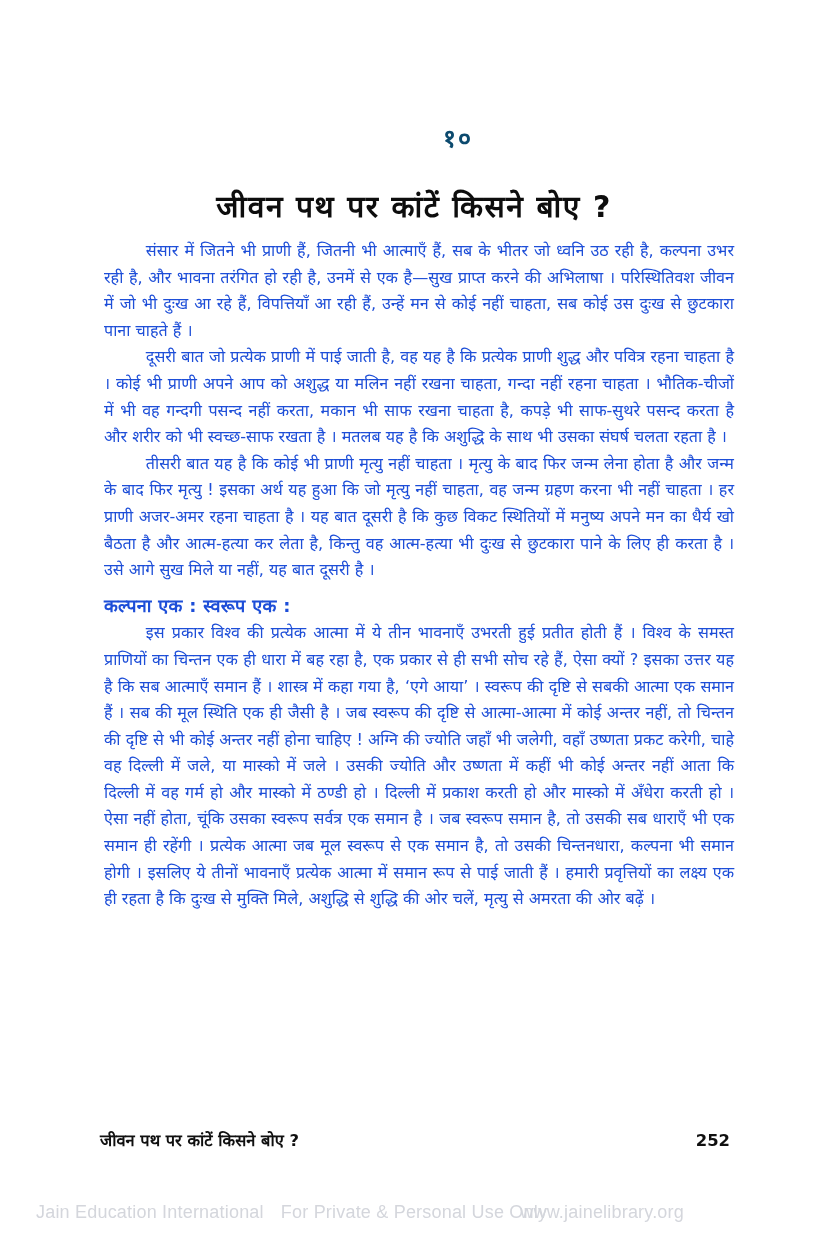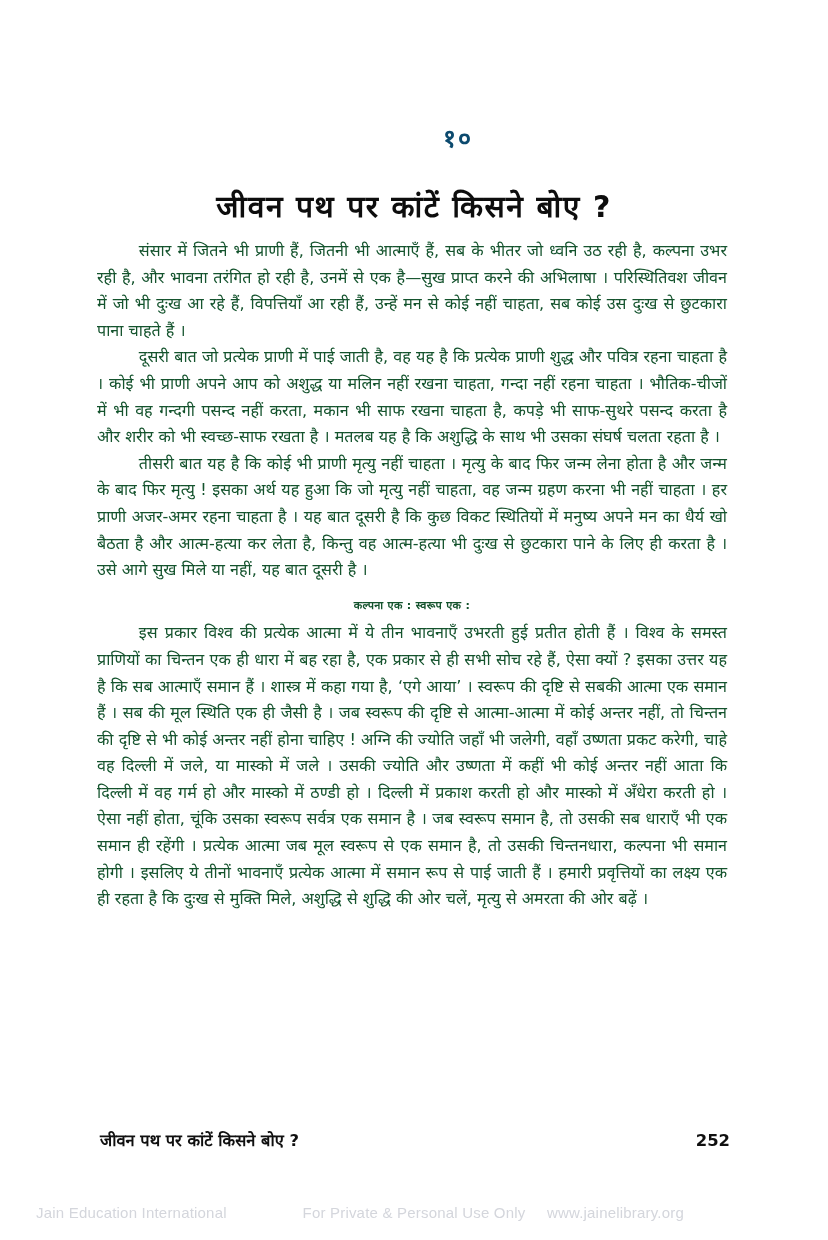--- a/index.html
+++ b/index.html
@@ -46,41 +46,41 @@
     font-weight: 700;
     color: #0d0d0d;
     letter-spacing: 1.5px;
     line-height: 1.25;
   }
 
   
   .textblock {
     position: absolute;
     top: 238px;
-    left: 97px;
+    left: 104px;
     width: 630px;
     font-family: "DejaVu Sans", sans-serif;
     font-size: 16.1px;
     line-height: 26.6px;
-    color: #14532d;
+    color: #1d4ed8;
     text-align: justify;
     text-justify: inter-word;
   }
   .para {
     margin: 0;
     text-indent: 2.6em;
     text-align: justify;
   }
   .subhead {
     margin: 9px 0 1px 0;
     font-weight: 700;
-    font-size: 11px;
+    font-size: 18px;
     text-indent: 0;
     letter-spacing: 0.3px;
-    text-align: center;
+    text-align: left;
   }
 
   
   .runfoot {
     position: absolute;
     left: 100px;
     width: 630px;
     top: 1128px;
     display: flex;
     justify-content: space-between;
@@ -94,21 +94,21 @@
   
   .watermark {
     position: absolute;
     left: 0;
     top: 1202px;
     width: 704px;
     height: 20px;
     display: flex;
     align-items: center;
     font-family: "Liberation Sans", sans-serif;
-    font-size: 15px;
+    font-size: 18px;
     color: #d4d6dc;
     letter-spacing: 0.2px;
   }
   .wm-left   { position: absolute; left: 36px; }
   .wm-center { position: absolute; left: 0; width: 828px; text-align: center; }
   .wm-right  { position: absolute; right: 20px; }
 </style>
 </head>
 <body>
 

